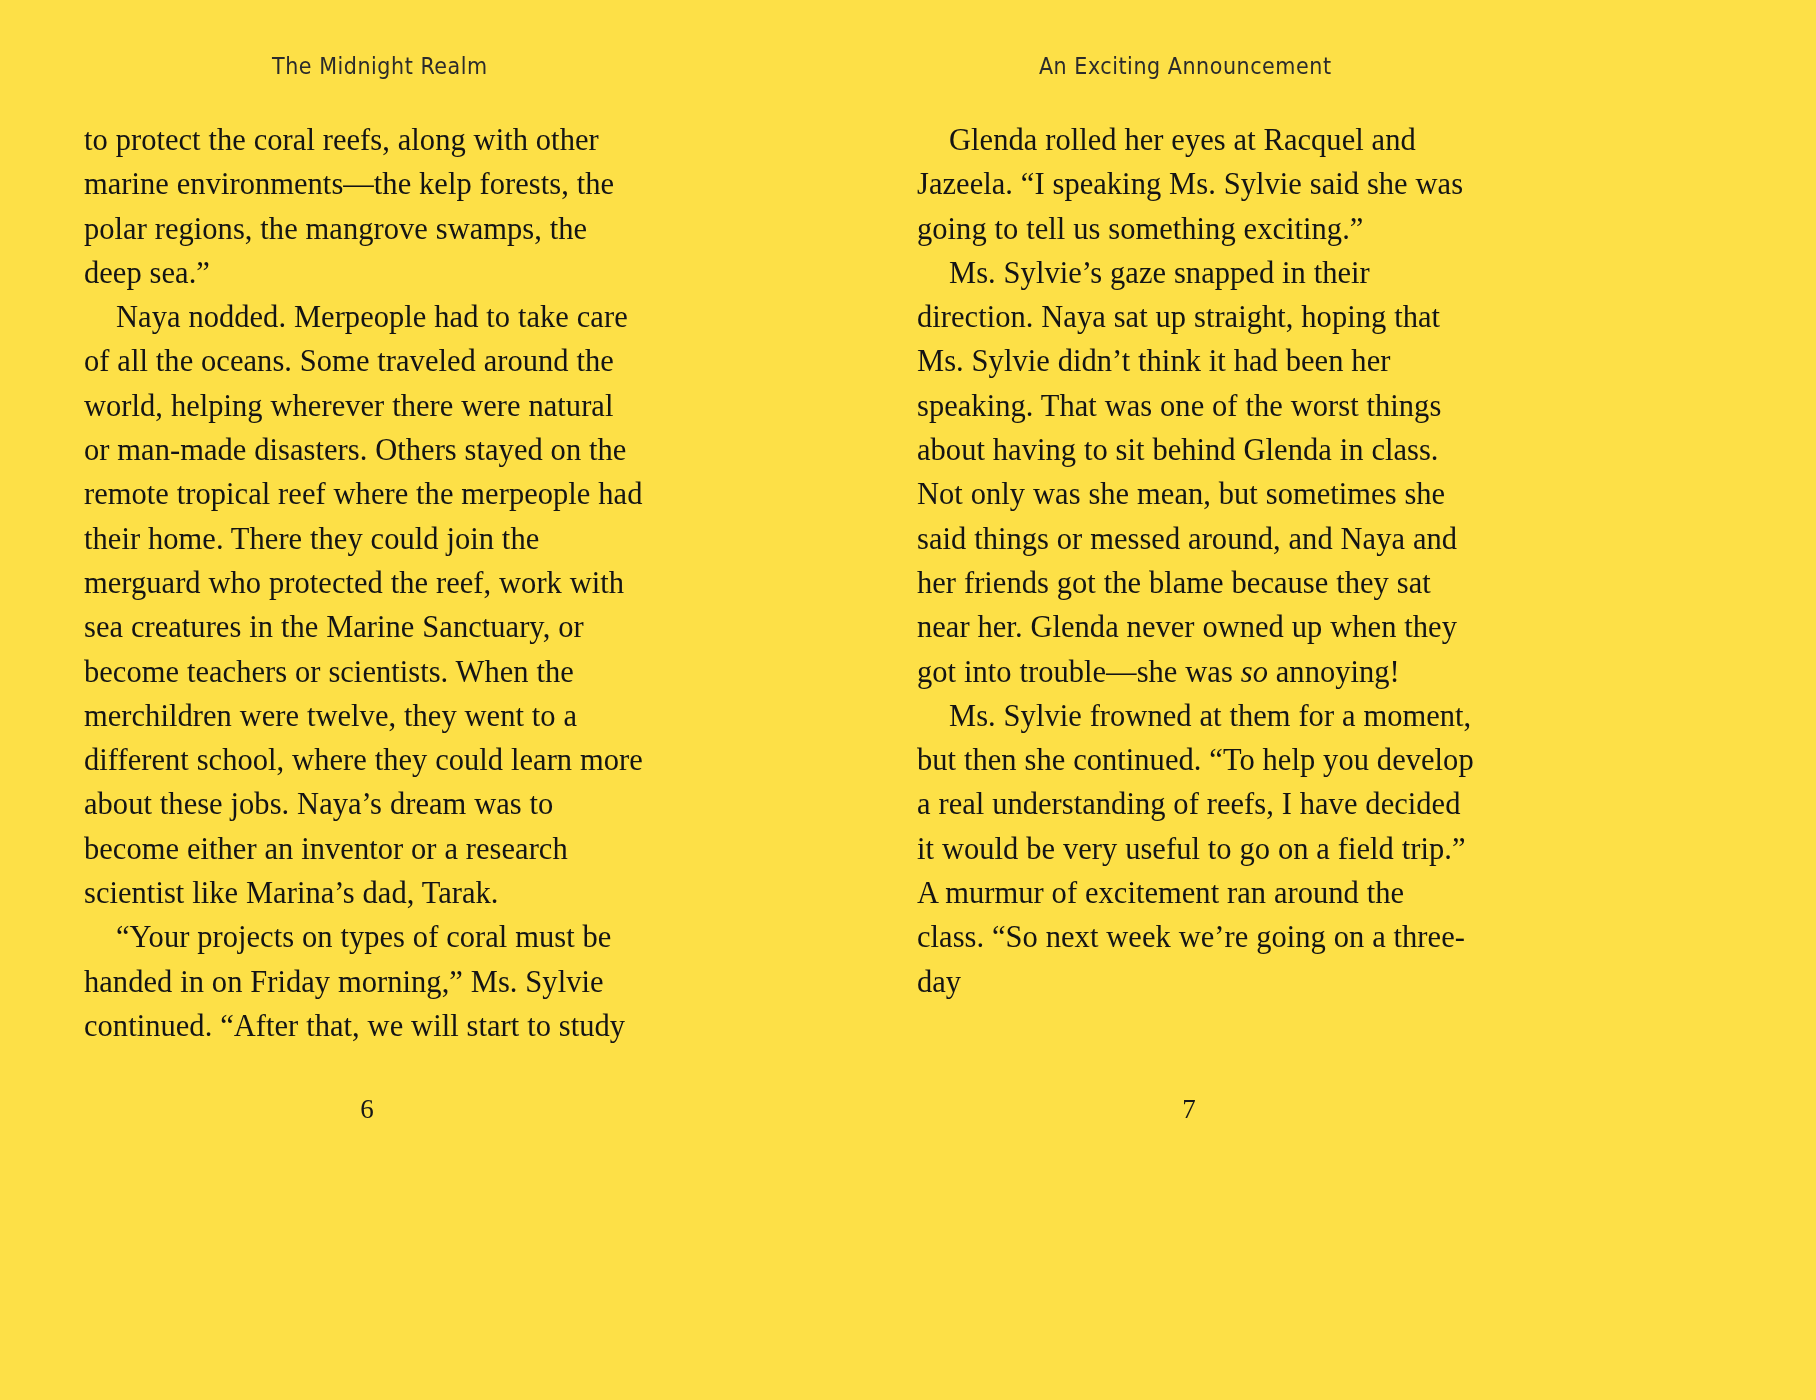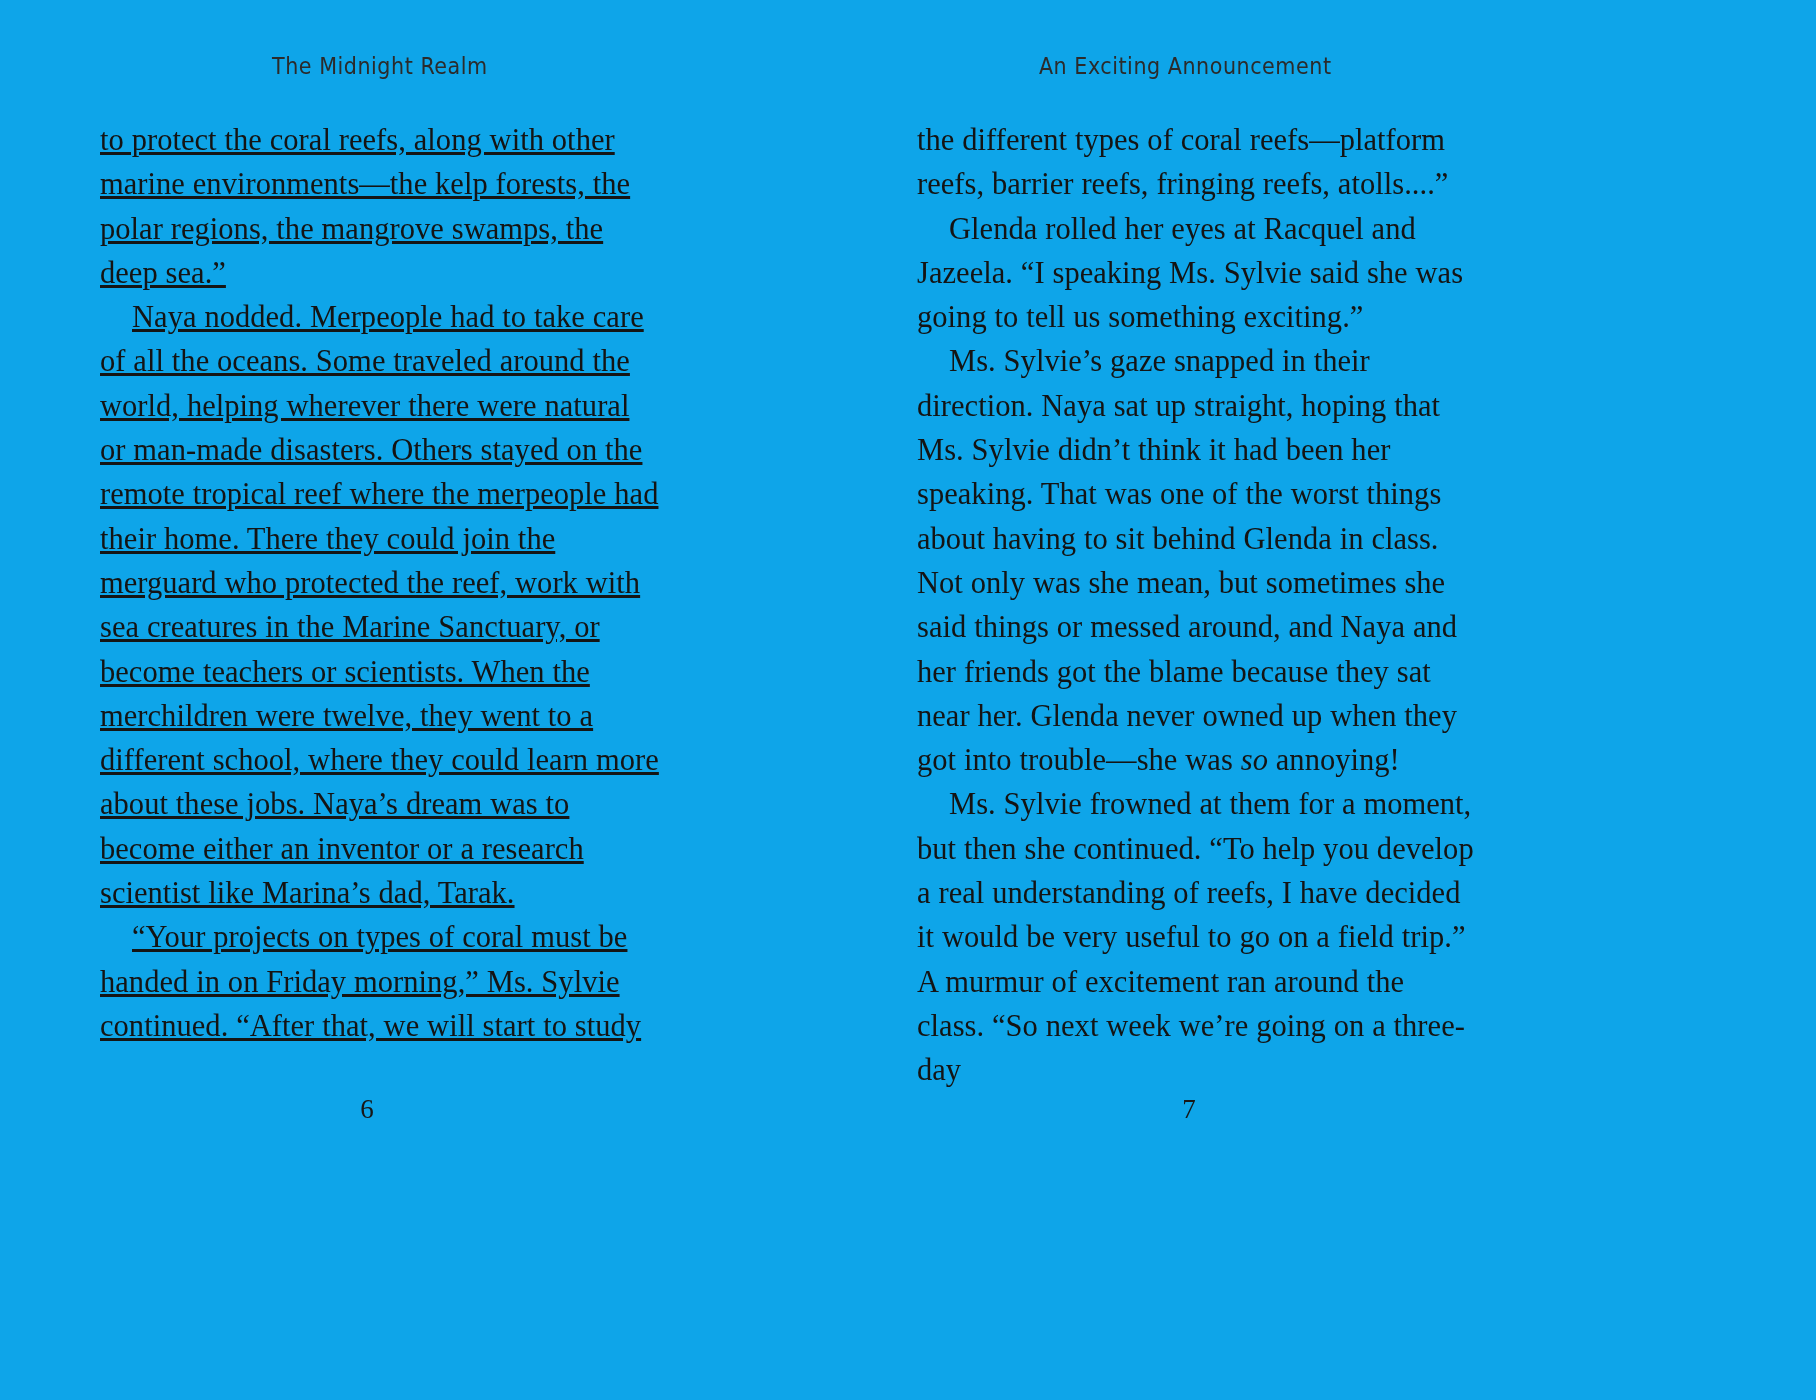--- a/index.html
+++ b/index.html
@@ -5,21 +5,21 @@
   html, body {
     margin: 0;
     padding: 0;
     background: #ffffff;
   }
 
   .book-spread {
     position: relative;
     width: 1816px;
     height: 1400px;
-    background: #0ea5e9;
+    background: #fde047;
     overflow: hidden;
     font-family: "Liberation Serif", serif;
     color: #151515;
   }
 
   
   .running-heads {
     position: absolute;
     top: 52px;
     left: 0;
@@ -48,21 +48,21 @@
     transform-origin: right center;
   }
 
   
   .page {
     position: absolute;
     top: 118px;
     width: 560px;
   }
 
-  .page.verso { left: 100px; text-decoration: underline; }
+  .page.verso { left: 84px; }
   .page.recto { left: 917px; }
 
   .para {
     margin: 0;
     font-size: 30.5px;
     line-height: 44.3px;
     text-align: left;
     color: #141414;
     letter-spacing: 0.04px;
     word-spacing: 0.2px;
@@ -100,21 +100,20 @@
     <div class="running-head recto">An Exciting Announcement</div>
   </div>
 
   <div class="page verso">
     <p class="para">to protect the coral reefs, along with other marine environments—the kelp forests, the polar regions, the mangrove swamps, the deep sea.”</p>
     <p class="para indent">Naya nodded. Merpeople had to take care of all the oceans. Some traveled around the world, helping wherever there were natural or man-made disasters. Others stayed on the remote tropical reef where the merpeople had their home. There they could join the merguard who protected the reef, work with sea creatures in the Marine Sanctuary, or become teachers or scientists. When the merchildren were twelve, they went to a different school, where they could learn more about these jobs. Naya’s dream was to become either an inventor or a research scientist like Marina’s dad, Tarak.</p>
     <p class="para indent">“Your projects on types of coral must be handed in on Friday morning,” Ms. Sylvie continued. “After that, we will start to study</p>
   </div>
 
   <div class="page recto">
-    <p class="para">the different types of coral reefs—platform reefs, barrier reefs, fringing reefs, atolls....”</p>
     <p class="para indent">Glenda rolled her eyes at Racquel and Jazeela. “I speaking Ms. Sylvie said she was going to tell us something exciting.”</p>
     <p class="para indent"><span>Ms. Sylvie’s gaze snapped in their direction. Naya sat up straight, hoping that Ms. Sylvie didn’t think it had been her speaking. That was one of the worst things about having to sit behind Glenda in class. Not only was she mean, but sometimes she said things or messed around, and Naya and her friends got the blame because they sat near her. Glenda never owned up when they got into trouble—</span><span>she was </span><em>so</em><span> annoying!</span></p>
     <p class="para indent">Ms. Sylvie frowned at them for a moment, but then she continued. “To help you develop a real understanding of reefs, I have decided it would be very useful to go on a field trip.” A murmur of excitement ran around the class. “So next week we’re going on a three-day</p>
   </div>
 
   <div class="folio verso">6</div>
   <div class="folio recto">7</div>
 
 </div>
 

